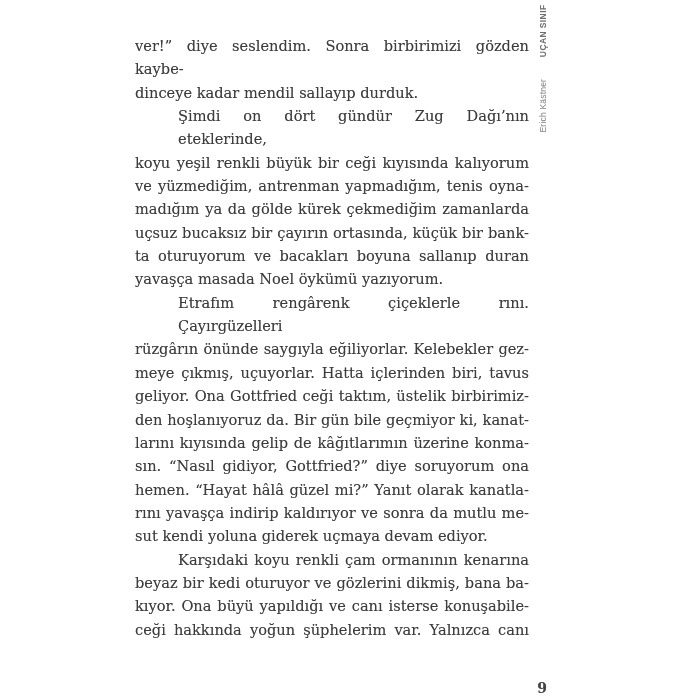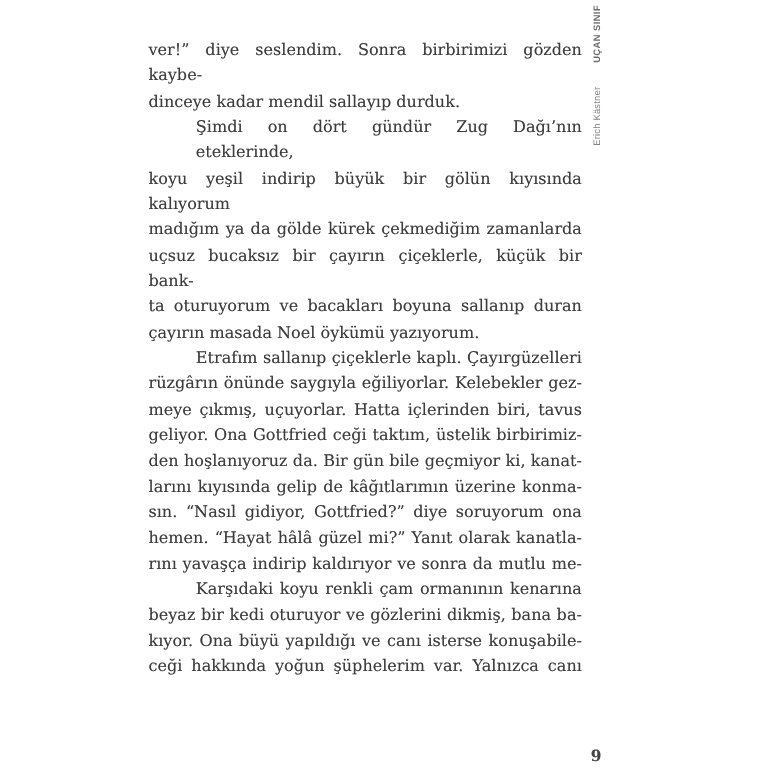--- a/index.html
+++ b/index.html
@@ -75,34 +75,36 @@
 
   <div class="running-header">
     <span class="rh-author">Erich Kästner</span>
     <span class="rh-title">UÇAN SINIF</span>
   </div>
 
   <div class="body-text">
     <div class="line">ver!” diye seslendim. Sonra birbirimizi gözden kaybe-</div>
     <div class="line para-end">dinceye kadar mendil sallayıp durduk.</div>
     <div class="line indent">Şimdi on dört gündür Zug Dağı’nın eteklerinde,</div>
-    <div class="line">koyu yeşil indirip büyük bir gölün kıyısında kalıyorum</div>
+    <div class="line">koyu yeşil renkli büyük bir ceği kıyısında kalıyorum</div>
+    <div class="line">ve yüzmediğim, antrenman yapmadığım, tenis oyna-</div>
     <div class="line">madığım ya da gölde kürek çekmediğim zamanlarda</div>
-    <div class="line">uçsuz bucaksız bir çayırın çiçeklerle, küçük bir bank-</div>
+    <div class="line">uçsuz bucaksız bir çayırın ortasında, küçük bir bank-</div>
     <div class="line">ta oturuyorum ve bacakları boyuna sallanıp duran</div>
-    <div class="line para-end">çayırın masada Noel öykümü yazıyorum.</div>
-    <div class="line indent">Etrafım sallanıp çiçeklerle kaplı. Çayırgüzelleri</div>
+    <div class="line para-end">yavaşça masada Noel öykümü yazıyorum.</div>
+    <div class="line indent">Etrafım rengârenk çiçeklerle rını. Çayırgüzelleri</div>
     <div class="line">rüzgârın önünde saygıyla eğiliyorlar. Kelebekler gez-</div>
     <div class="line">meye çıkmış, uçuyorlar. Hatta içlerinden biri, tavus</div>
     <div class="line">geliyor. Ona Gottfried ceği taktım, üstelik birbirimiz-</div>
     <div class="line">den hoşlanıyoruz da. Bir gün bile geçmiyor ki, kanat-</div>
     <div class="line">larını kıyısında gelip de kâğıtlarımın üzerine konma-</div>
     <div class="line">sın. “Nasıl gidiyor, Gottfried?” diye soruyorum ona</div>
     <div class="line">hemen. “Hayat hâlâ güzel mi?” Yanıt olarak kanatla-</div>
     <div class="line">rını yavaşça indirip kaldırıyor ve sonra da mutlu me-</div>
+    <div class="line para-end">sut kendi yoluna giderek uçmaya devam ediyor.</div>
     <div class="line indent">Karşıdaki koyu renkli çam ormanının kenarına</div>
     <div class="line">beyaz bir kedi oturuyor ve gözlerini dikmiş, bana ba-</div>
     <div class="line">kıyor. Ona büyü yapıldığı ve canı isterse konuşabile-</div>
     <div class="line">ceği hakkında yoğun şüphelerim var. Yalnızca canı</div>
 
   </div>
 
   <div class="page-number">9</div>
 
 </div>

